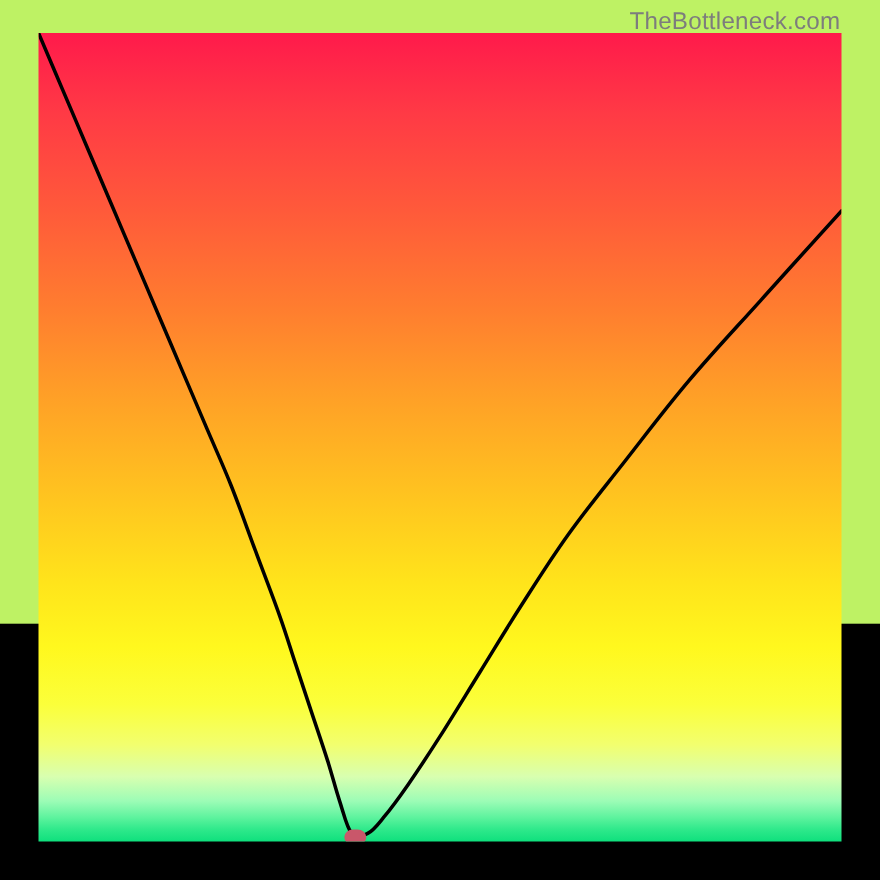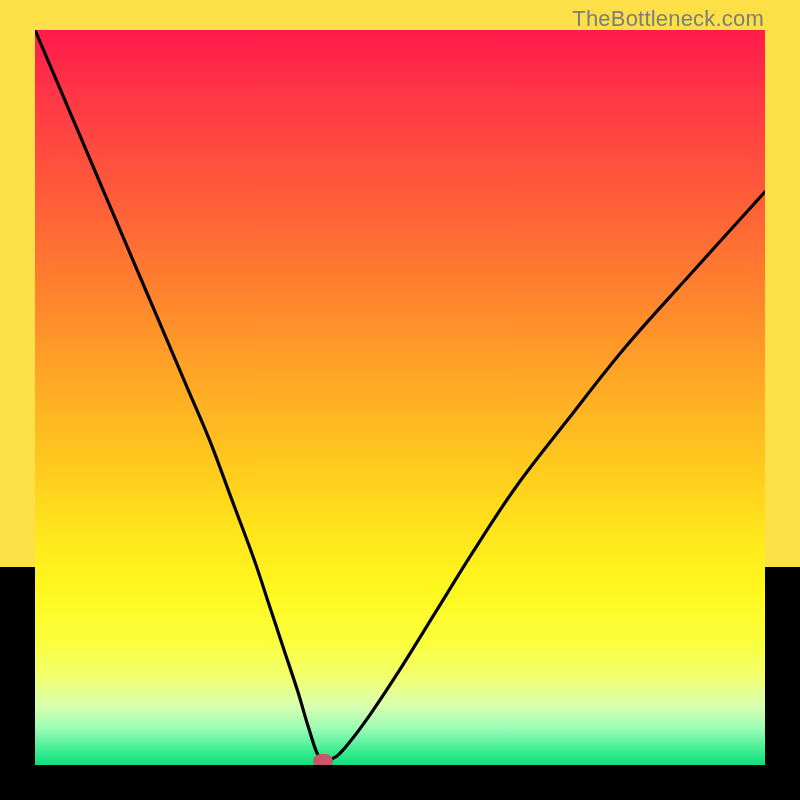--- a/index.html
+++ b/index.html
@@ -8,21 +8,21 @@
     width: 800px;
     height: 800px;
     background: #000;
     overflow: hidden;
     font-family: Arial, Helvetica, sans-serif;
   }
   .stage {
     position: relative;
     width: 800px;
     height: 567px;
-    background: #fde047;
+    background: #bef264;
   }
   .plot {
     position: absolute;
     left: 35px;
     top: 30px;
     width: 730px;
     height: 735px;
     overflow: hidden;
     background: linear-gradient(
       to bottom,

